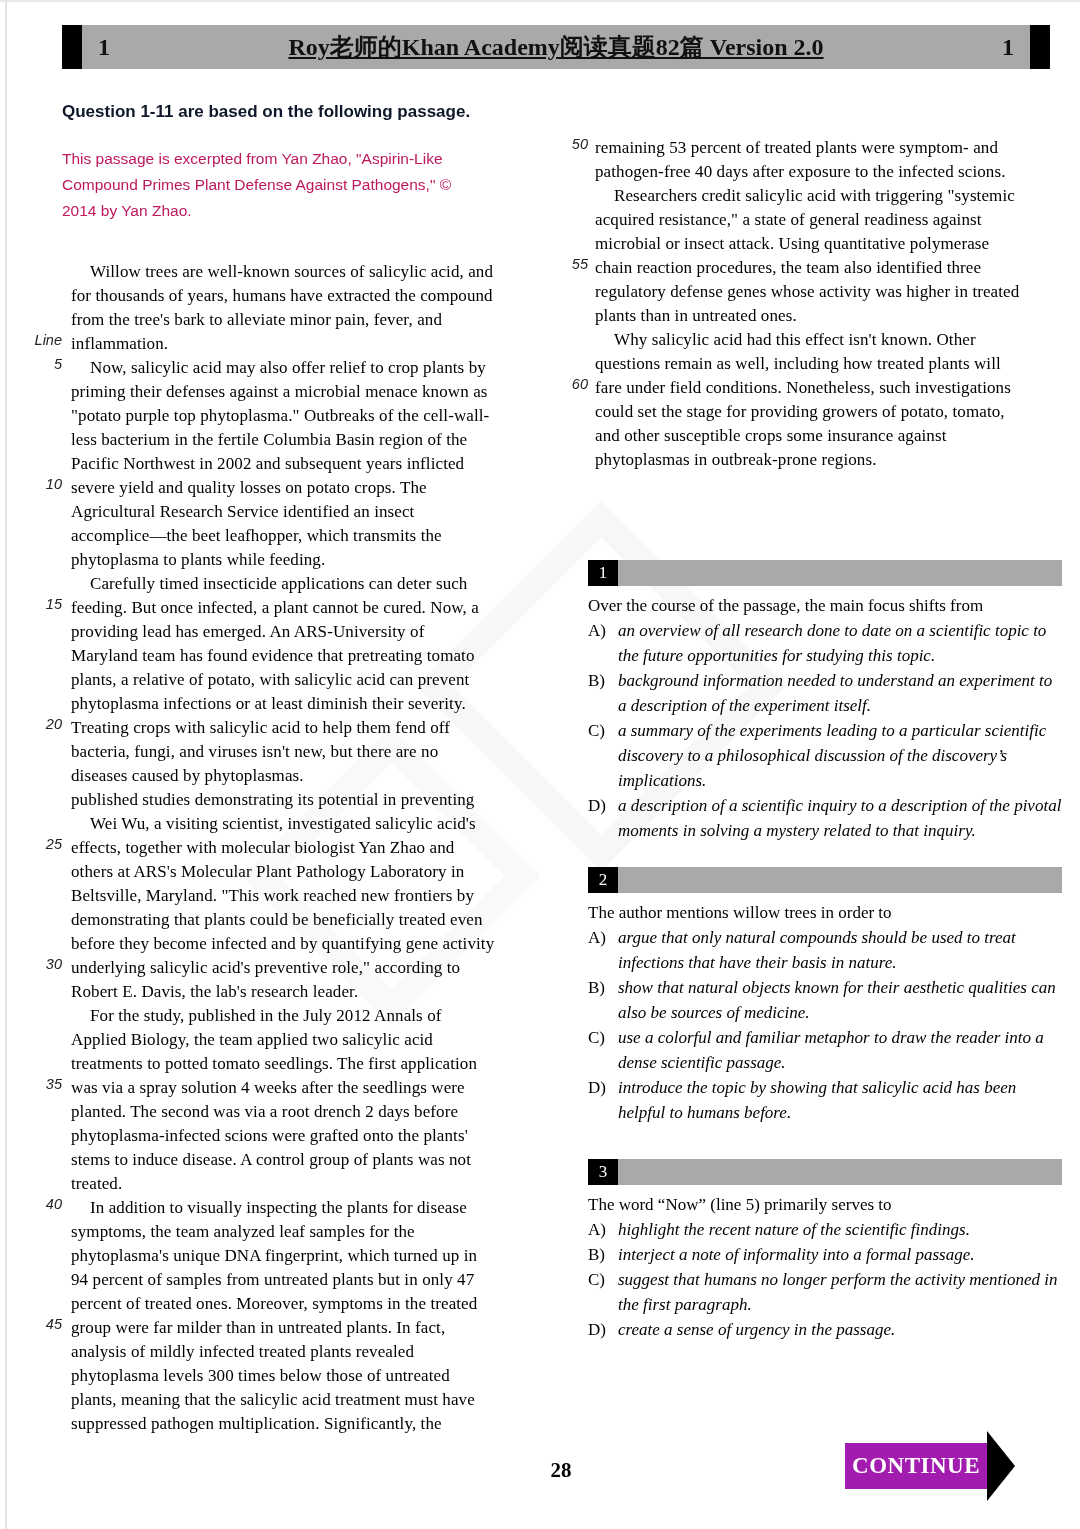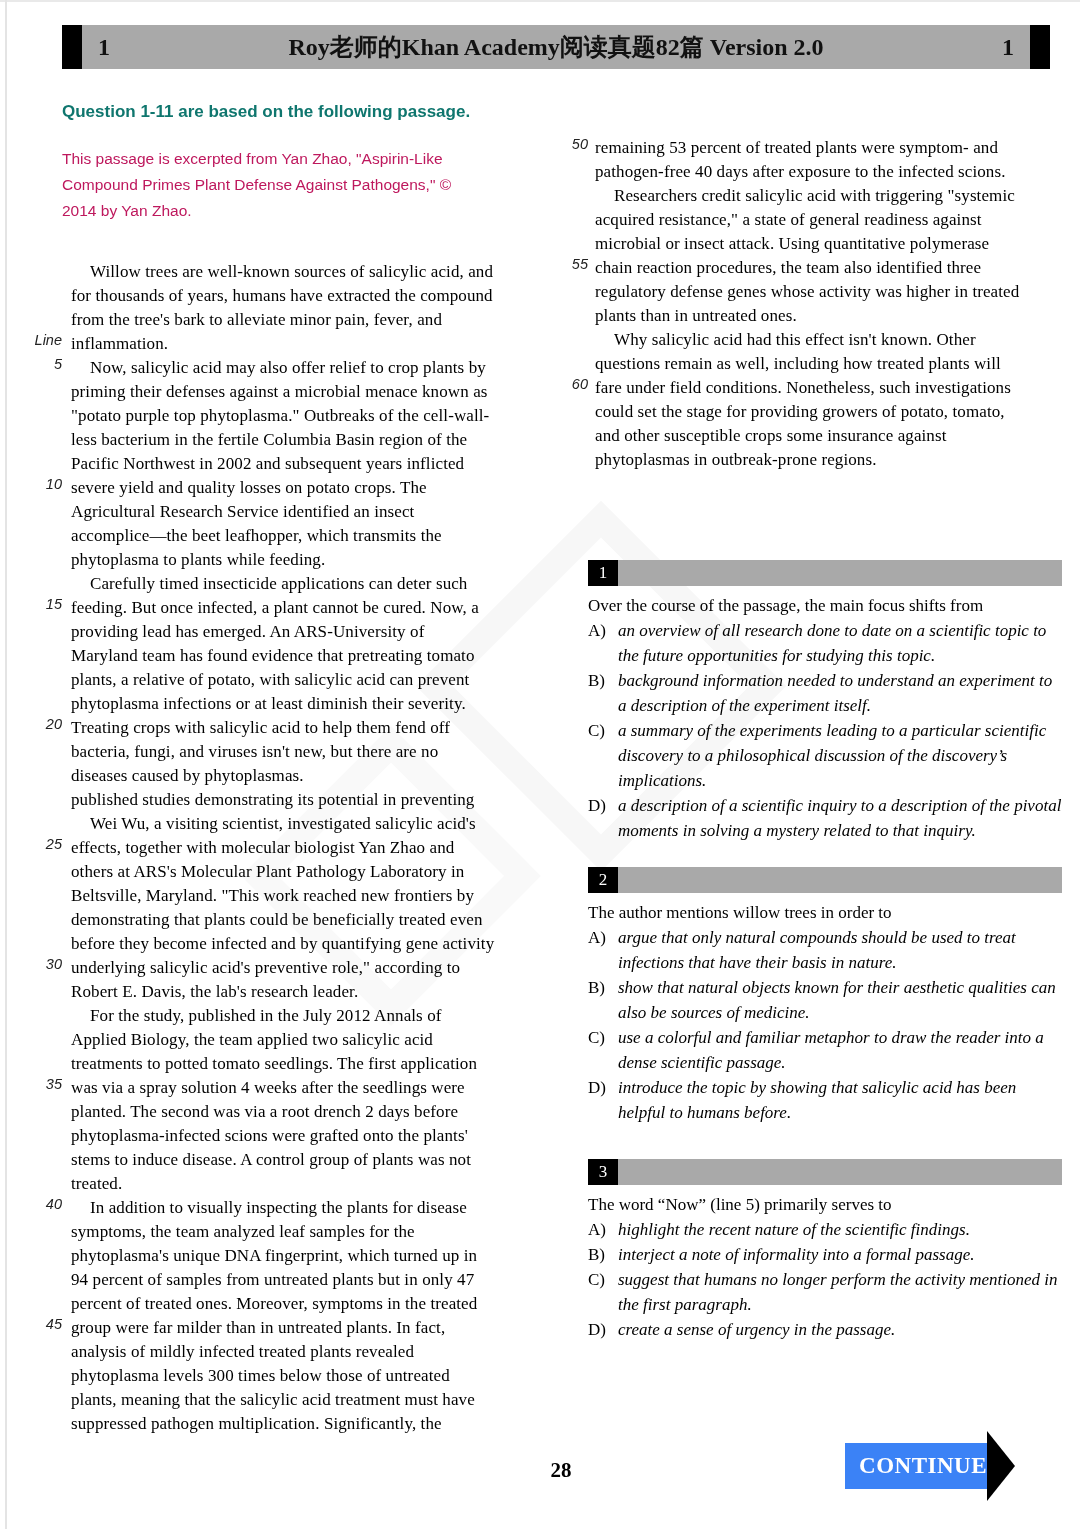--- a/index.html
+++ b/index.html
@@ -15,32 +15,32 @@
   .topbar{
     position:absolute;left:62px;top:25px;width:988px;height:44px;
     background:var(--bar,#a9a9a9);display:flex;align-items:center;z-index:2;
   }
   .endcap{position:absolute;top:0;width:20px;height:100%;background:#000;}
   .endcap.left{left:0;}
   .endcap.right{right:0;}
   .hnum{font:bold 24px "Liberation Serif", serif;color:#111;}
   .hnum.left{margin-left:36px;}
   .hnum.right{margin-right:36px;}
-  .htitle{flex:1;text-align:center;font:bold 24px "Liberation Serif", serif;color:#111;}
+  .htitle{flex:1;text-align:center;font:bold 24px "Liberation Serif", serif;color:#111;text-decoration:underline;}
 
   
   .wm{position:absolute;z-index:0;transform:rotate(45deg);border:26px solid #8a8a8a;}
   #wm1{left:470px;top:555px;width:210px;height:210px;opacity:0.07;}
   #wm2{left:285px;top:770px;width:160px;height:160px;opacity:0.055;}
 
   
   .col-left{position:absolute;left:20px;top:102px;width:530px;z-index:1;}
   .col-right{position:absolute;left:556px;top:100px;width:512px;z-index:1;}
 
-  .qrange{margin:0 0 0 42px;font:bold 17px "Liberation Sans", sans-serif;color:#0f766e;}
+  .qrange{margin:0 0 0 42px;font:bold 17px "Liberation Sans", sans-serif;color:#0f172a;}
   .source{margin:24px 0 0 42px;font:15.5px/26px "Liberation Sans", sans-serif;color:#be185d;}
 
   .passage{margin-top:36px;}
   .pline{display:flex;height:24px;line-height:24px;white-space:nowrap;}
   .gut{flex:0 0 42px;width:42px;text-align:right;padding-right:9px;
        font:italic 14.5px "Liberation Sans", sans-serif;color:#222;}
   .col-right .gut{flex:0 0 32px;width:32px;padding-right:7px;}
   .ptext{font-size:17px;letter-spacing:0.1px;}
   .ptext.ind{text-indent:19px;}
 
@@ -54,21 +54,21 @@
   .qbar-rest{flex:1;background:var(--bar,#a9a9a9);}
   .qstem{margin-top:7px;font:17px/25px "Liberation Serif", serif;}
   .qopt{display:flex;font:17px/25px "Liberation Serif", serif;}
   .olabel{flex:0 0 30px;}
   .otext{flex:1;font-style:italic;}
 
   
   .pagenum{position:absolute;top:1458px;left:0;right:0;text-align:center;
            font:bold 21px "Liberation Serif", serif;z-index:1;padding-left:42px;}
   .continue{position:absolute;left:845px;top:1431px;display:flex;align-items:center;z-index:1;cursor:pointer;}
-  .continue-rect{width:142px;height:46px;background:#3b82f6;display:flex;align-items:center;justify-content:flex-end;}
+  .continue-rect{width:142px;height:46px;background:#a21caf;display:flex;align-items:center;justify-content:center;}
   .continue-label{color:#fff;font:bold 23px "Liberation Serif", serif;letter-spacing:0.5px;}
   .continue-tip{width:0;height:0;border-top:35px solid transparent;border-bottom:35px solid transparent;
                 border-left:28px solid #000;}
 </style>
 </head>
 <body>
 
 <div class="scan-edge-top"></div>
 <div class="scan-edge-left"></div>
 

